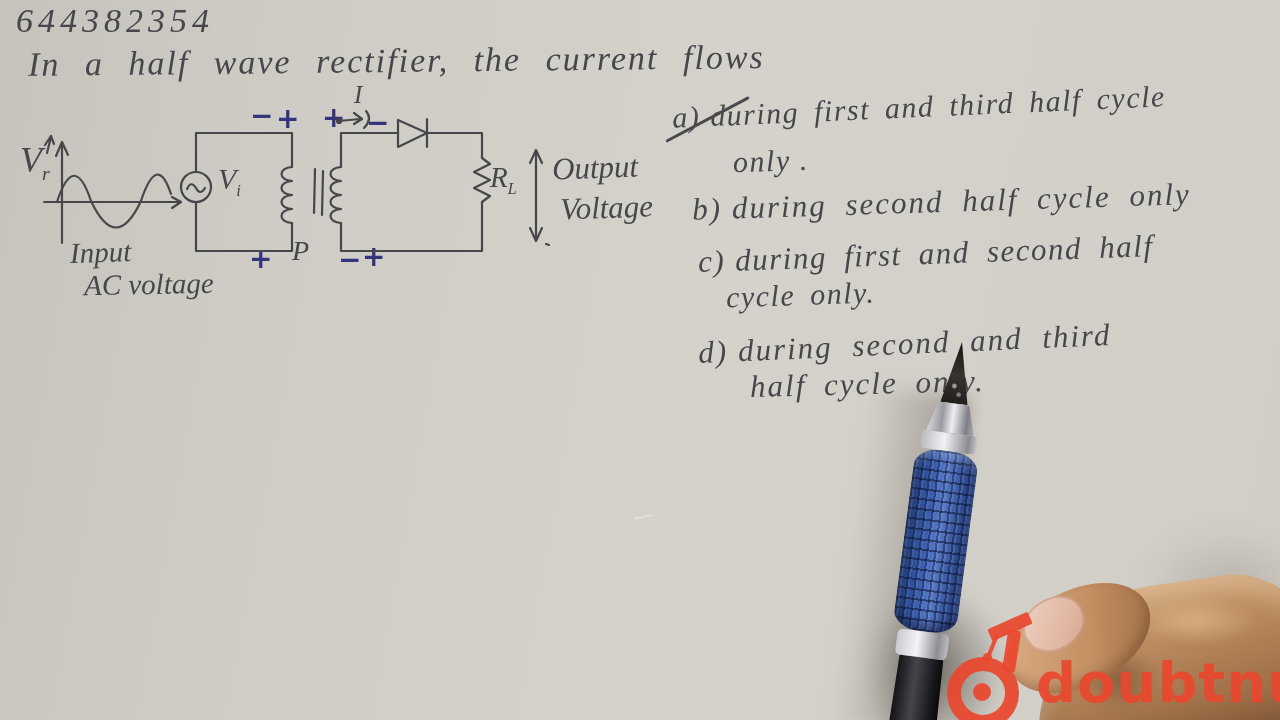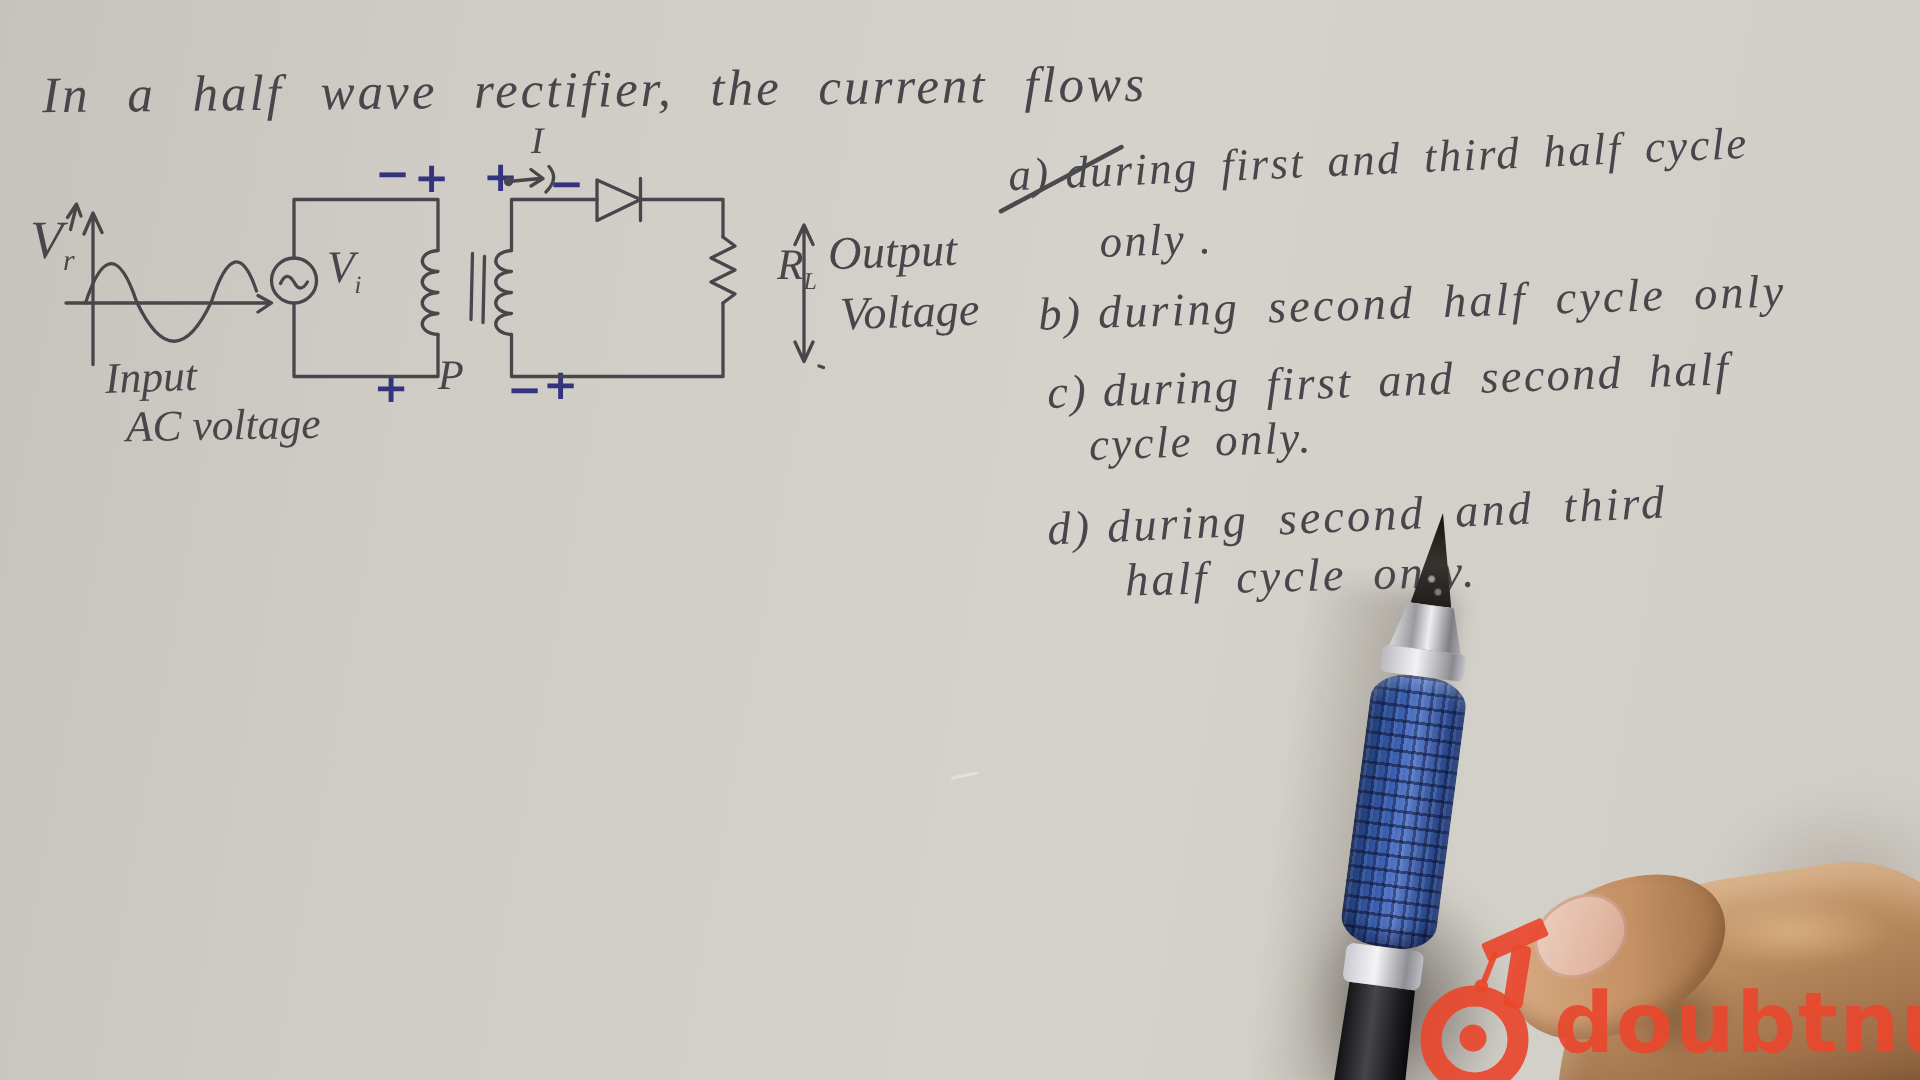--- a/index.html
+++ b/index.html
@@ -128,20 +128,21 @@
   #logo-word{
     position:absolute;left:1036px;top:650px;font-family:"DejaVu Sans",sans-serif;
     font-weight:bold;font-size:56px;letter-spacing:1px;white-space:nowrap;
   }
 </style>
 </head>
 <body>
 
 <div id="stage">
 
+  <div class="hw" style="left:16px;top:4px;font-size:34px;letter-spacing:5px;">644382354</div>
   <div class="hw" style="left:28px;top:44px;font-size:34px;letter-spacing:2px;word-spacing:14px;transform:rotate(-0.6deg);">In a half wave rectifier, the current flows</div>
 
   <svg id="circuit-svg" width="680" height="420" viewBox="0 0 680 420">
     <g stroke="#47474b" stroke-width="2.2" fill="none" stroke-linecap="round" stroke-linejoin="round">
 
       <path d="M62,243 L62,143 M56,156 L62,142 L68,155"></path>
       <path d="M44,202 L180,202 M172,197 L181,202 L172,208"></path>
       <path d="M57,202 Q74,150 91,201 Q116,254 141,201 Q157,152 171,194"></path>
 
       <path d="M47,153 L51,137 M45,145 L51,136 L54,144"></path>
@@ -181,21 +182,21 @@
   <div class="hw blue" style="left:276px;top:105px;font-size:28px;">+</div>
   <div class="hw blue" style="left:249px;top:245px;font-size:28px;">+</div>
   <div class="hw" style="left:292px;top:237px;font-size:28px;">P</div>
 
   <div class="hw blue" style="left:322px;top:104px;font-size:28px;">+</div>
   <div class="hw" style="left:354px;top:82px;font-size:25px;">I</div>
   <div class="hw blue" style="left:366px;top:109px;font-size:28px;">−</div>
   <div class="hw blue" style="left:338px;top:246px;font-size:28px;">−</div>
   <div class="hw blue" style="left:362px;top:243px;font-size:28px;">+</div>
 
-  <div class="hw" style="left:518px;top:163px;font-size:29px;">
+  <div class="hw" style="left:490px;top:163px;font-size:29px;">
     <span>R</span><span class="sub">L</span>
   </div>
   <div class="hw" style="left:552px;top:152px;font-size:31px;transform:rotate(-2deg);">Output</div>
   <div class="hw" style="left:560px;top:192px;font-size:31px;transform:rotate(-2deg);">Voltage</div>
 
   <div class="hw opt" style="left:672px;top:92px;font-size:30px;letter-spacing:1.5px;word-spacing:6px;transform:rotate(-2.5deg);">
     <span class="lbl">a)</span><span>during first and third half cycle</span>
   </div>
   <div id="strike-a"></div>
   <div class="hw opt" style="left:733px;top:146px;font-size:30px;letter-spacing:1.5px;transform:rotate(-2deg);">only .</div>

